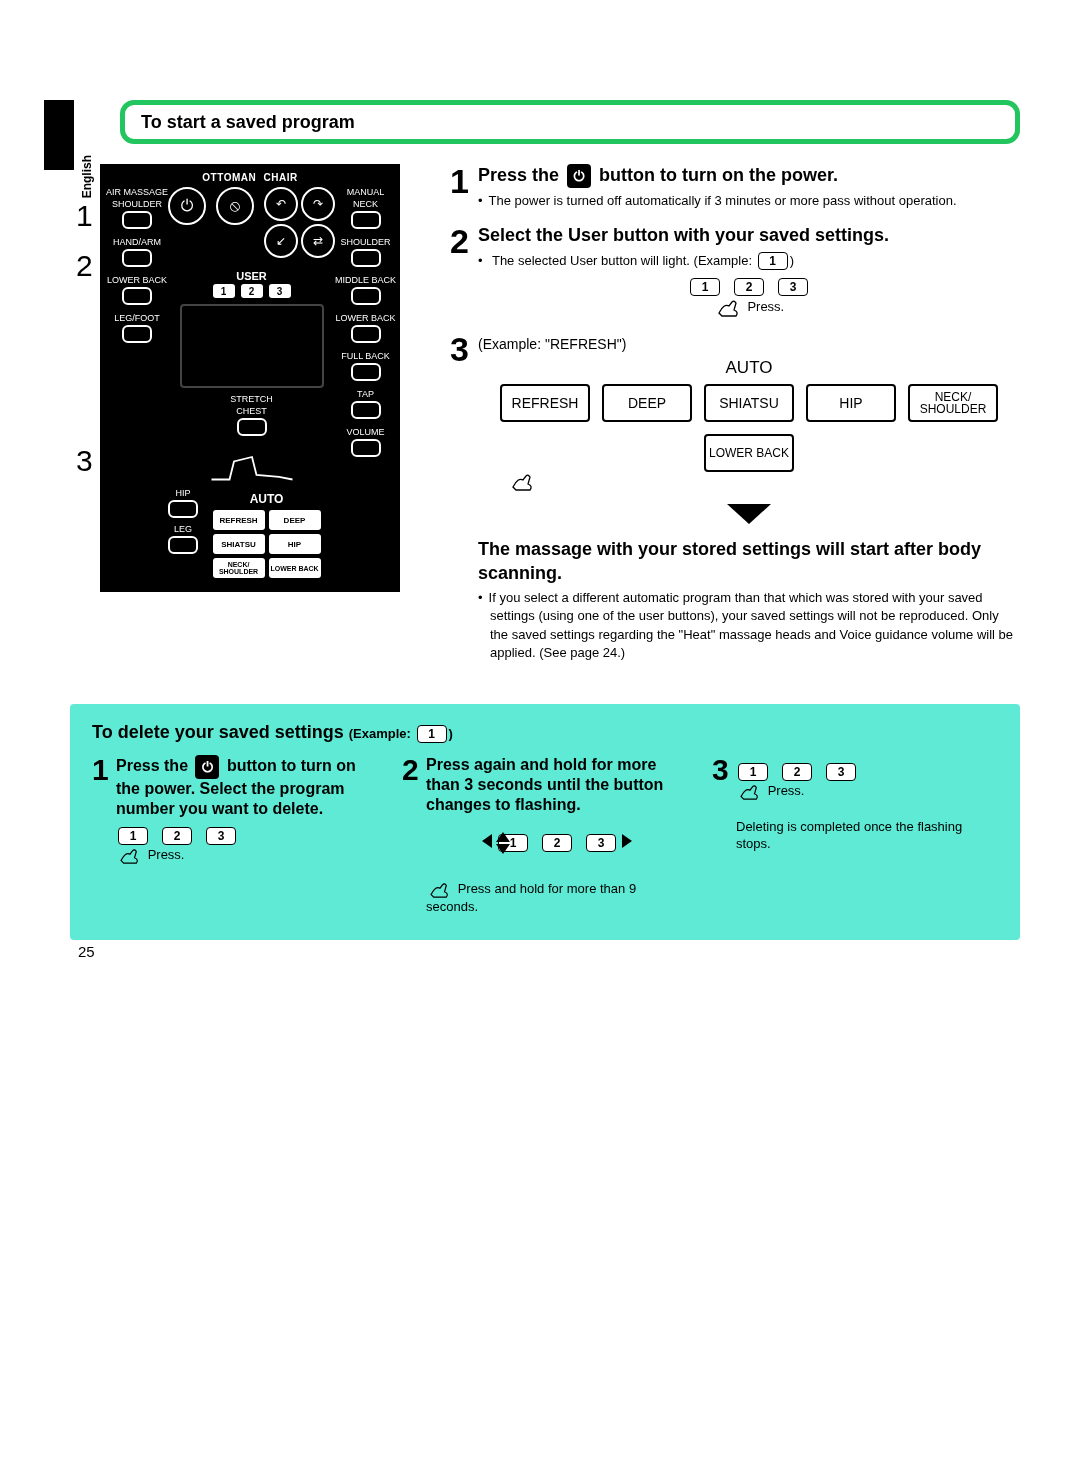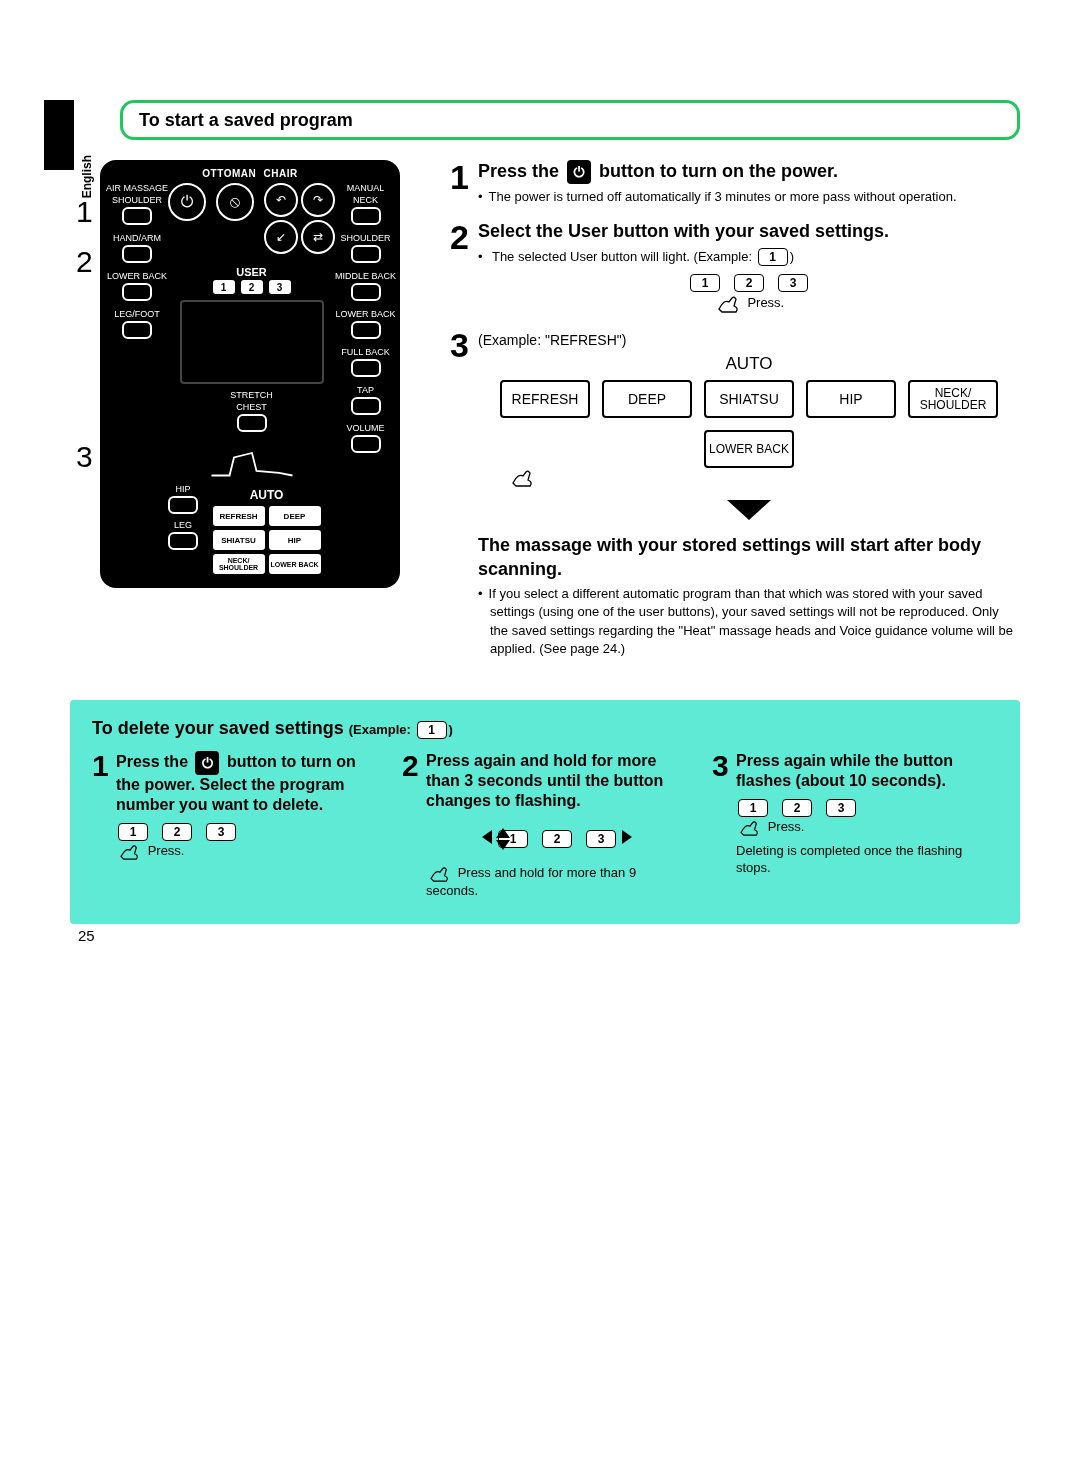--- a/index.html
+++ b/index.html
@@ -25,21 +25,21 @@
   .lang-label {
     position: absolute;
     left: 80px;
     top: 155px;
     font-size: 12px;
     font-weight: bold;
     writing-mode: vertical-rl;
     transform: rotate(180deg);
   }
   .section-pill {
-    border: 3px solid #22c55e;
+    border: 5px solid #22c55e;
     border-radius: 14px;
     padding: 6px 16px;
     margin-left: 50px;
     display: flex;
     align-items: center;
     height: 22px;
   }
   .section-pill span {
     font-weight: bold;
     font-size: 18px;
@@ -67,21 +67,21 @@
     left: -24px;
   }
   .callout-line {
     position: absolute;
     height: 2px;
     background: #000;
   }
   .remote {
     width: 300px;
     background: #000;
-    border-radius: 16px;
+    border-radius: 0;
     color: #fff;
     padding: 8px 0 14px 0;
     font-size: 10px;
     position: relative;
   }
   .rem-top-labels {
     text-align: center;
     font-size: 10px;
     letter-spacing: 0.5px;
     margin-bottom: 2px;
@@ -220,21 +220,21 @@
     background:#5eead4;margin-top:28px;border-radius:4px;padding:18px 22px 24px 22px;
   }
   .del-hdr { font-size:18px;font-weight:700; }
   .del-hdr .eg { font-size:13px;font-weight:700; }
   .del-cols {
     display:flex;gap:24px;margin-top:12px;
   }
   .del-col { flex:1; display:flex; }
   .del-num { font-size:30px;font-weight:800;width:24px;line-height:1; }
   .del-body { flex:1; font-size:16px; font-weight:700; line-height:1.25;}
-  .del-note { font-size:13px;font-weight:400;margin-top:6px;line-height:1.3;}
+  .del-note { font-size:13px;font-weight:400;margin-top:18px;line-height:1.3;}
   .flash-arrows {
     position:relative;display:flex;align-items:center;justify-content:center;height:40px;
   }
   .tri { width:0;height:0;position:absolute; }
   .tri.up { border-left:7px solid transparent;border-right:7px solid transparent;border-bottom:10px solid #000; top:-2px; }
   .tri.down { border-left:7px solid transparent;border-right:7px solid transparent;border-top:10px solid #000; bottom:-2px;}
   .tri.left { border-top:7px solid transparent;border-bottom:7px solid transparent;border-right:10px solid #000; left:-14px;}
   .tri.right { border-top:7px solid transparent;border-bottom:7px solid transparent;border-left:10px solid #000; right:-14px;}
   .page-num {
     position:absolute;bottom:40px;left:78px;font-size:15px;
@@ -468,21 +468,20 @@
                 <path d="M5 15 Q10 5 15 8 L18 4 Q20 2 22 5 L20 12 Q25 14 22 18 L8 18 Z" fill="none" stroke="#000" stroke-width="1.3"></path>
               </svg>
             <span>Press and hold for more than 9 seconds.</span>
           </div>
         </div>
       </div>
 
       <div class="del-col">
         <div class="del-num">3</div>
         <div class="del-body">
-          <span>Press again while the button flashes (about 10 seconds).</span>
           <div class="user-row" style="justify-content:flex-start;margin-top:8px;">
             <span class="user-key">1</span>
             <span class="user-key">2</span>
             <span class="user-key">3</span>
           </div>
           <div style="font-size:13px;font-weight:400;margin-top:2px;">
             <svg class="hand-svg" width="28" height="18" viewBox="0 0 30 20">
                 <path d="M5 15 Q10 5 15 8 L18 4 Q20 2 22 5 L20 12 Q25 14 22 18 L8 18 Z" fill="none" stroke="#000" stroke-width="1.3"></path>
               </svg>
             <span>Press.</span>

